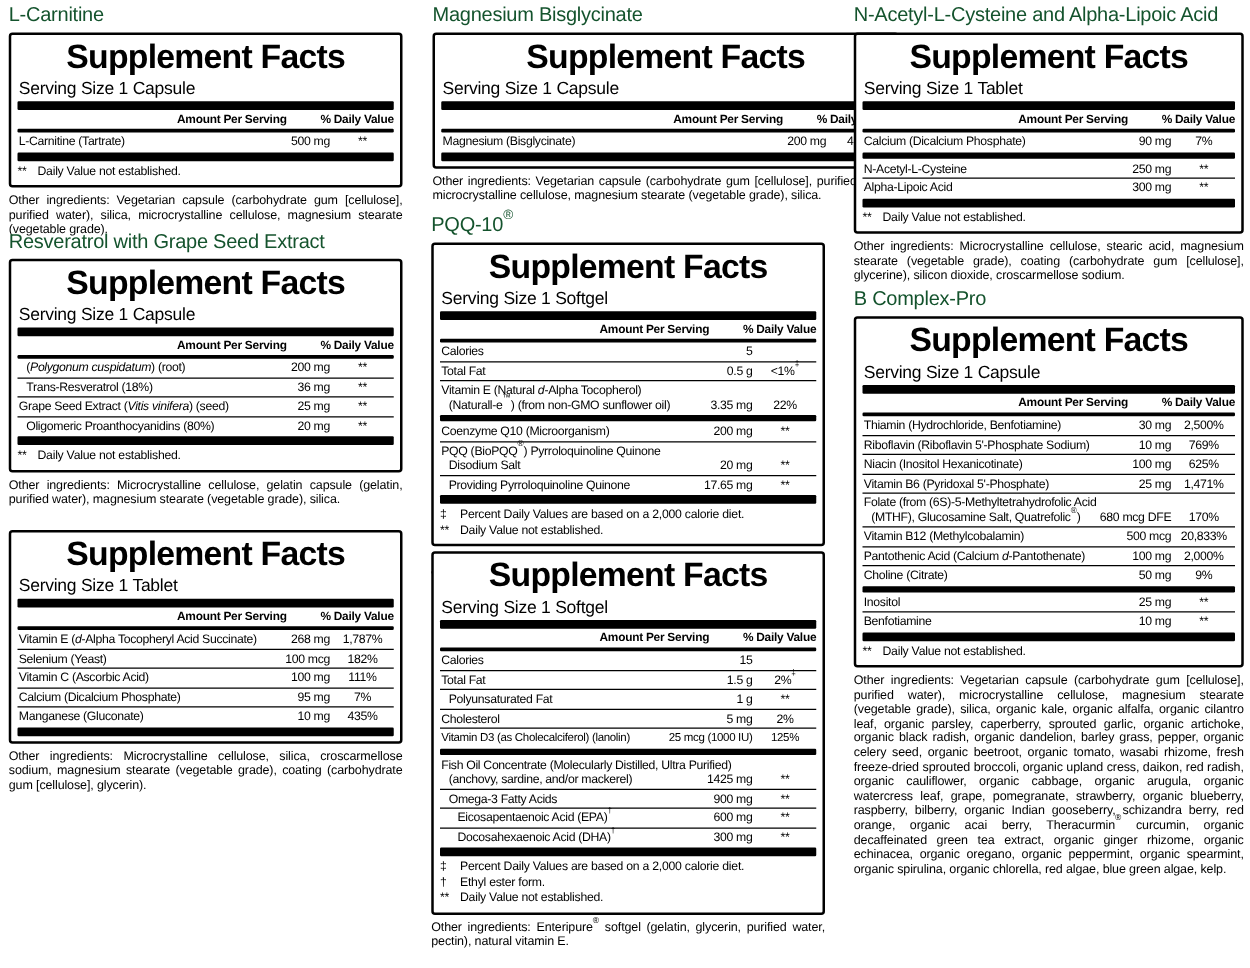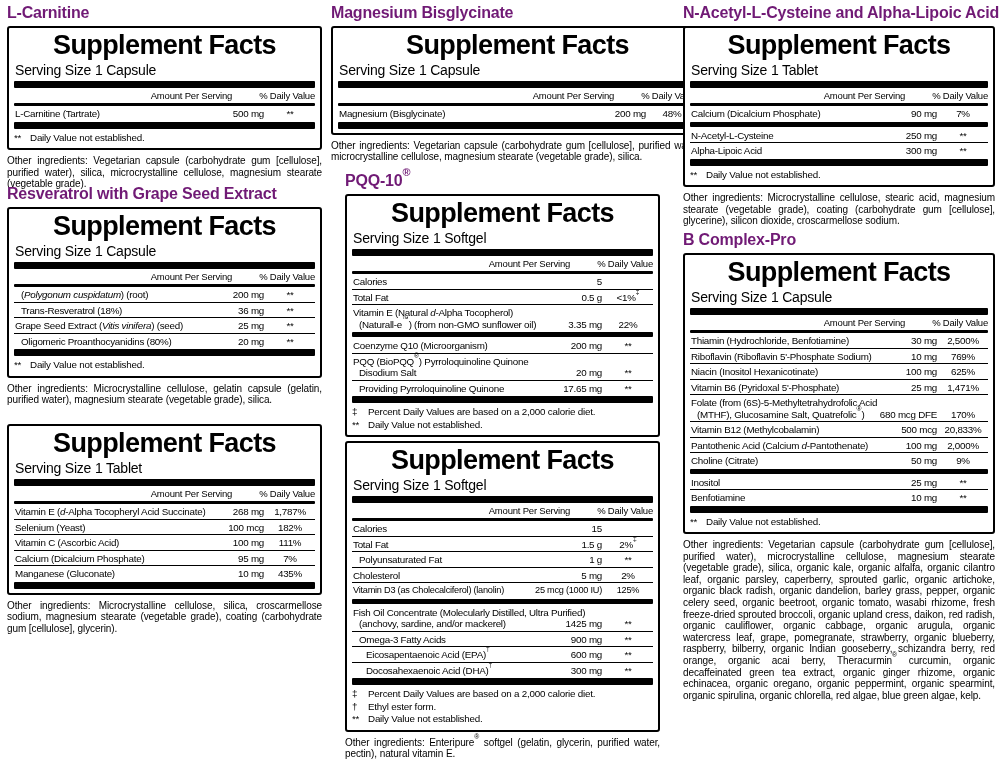--- a/index.html
+++ b/index.html
@@ -6,40 +6,40 @@
   body{
     width:1000px;height:774px;position:relative;overflow:hidden;
     background:#ffffff;color:#000;
     font-family:"Liberation Sans","DejaVu Sans",sans-serif;
     -webkit-font-smoothing:antialiased;
   }
   .panel{position:absolute}
   .pos1{left:7px;  top:4px;  width:315px}
   .pos2{left:7px;  top:185px;width:315px}
   .pos3{left:7px;  top:424px;width:315px}
-  .pos4{left:331px;top:4px;  width:373px}
+  .pos4{left:346px;top:4px;  width:373px}
   .pos5{left:345px;top:172px;width:315px}
   .pos6{left:345px;top:441px;width:315px}
   .pos7{left:683px;top:4px;  width:312px}
   .pos8{left:683px;top:231px;width:312px}
 
   .ptitle{
-    font-size:16px;font-weight:bold;margin:0 0 4px 0;
-    letter-spacing:-0.2px;white-space:nowrap;color:#701a75;
+    font-size:16px;font-weight:normal;margin:0 0 4px 0;
+    letter-spacing:-0.2px;white-space:nowrap;color:#14532d;
   }
   .box{border:2px solid #000;border-radius:3px;padding:2px 5px 4px;background:#fff}
   .sf{font-size:27px;font-weight:bold;text-align:center;letter-spacing:-0.6px;margin:1px 0 2px;line-height:29px}
   .serving{font-size:14px;letter-spacing:-0.2px;margin:0 0 3px 1px}
   .bar{background:#000;border-radius:1px}
   .b7{height:7px}
   .b3{height:3px}
   .b5{height:5px;margin:1px 0}
   .bb{margin-top:1px}
 
-  .hdr{display:flex;align-items:baseline;padding:2px 0 2px;font-weight:normal;font-size:9.5px;letter-spacing:-0.2px}
+  .hdr{display:flex;align-items:baseline;padding:2px 0 2px;font-weight:bold;font-size:9.5px;letter-spacing:-0.2px}
   .hname{flex:1 1 auto}
   .hamt{flex:0 0 auto;white-space:nowrap;text-align:right}
   .hdv{flex:0 0 48px;margin-left:27px;white-space:nowrap;text-align:center}
 
   .rows{}
   .r{border-top:1px solid #000;padding:2px 1px 1px;font-size:9.8px;letter-spacing:-0.25px;line-height:11.5px}
   .rows > .r:first-child{border-top:none}
   .rows > .b5 + .r{border-top:none}
   .r.sm{font-size:9.2px}
   .row{display:flex;align-items:flex-end}

